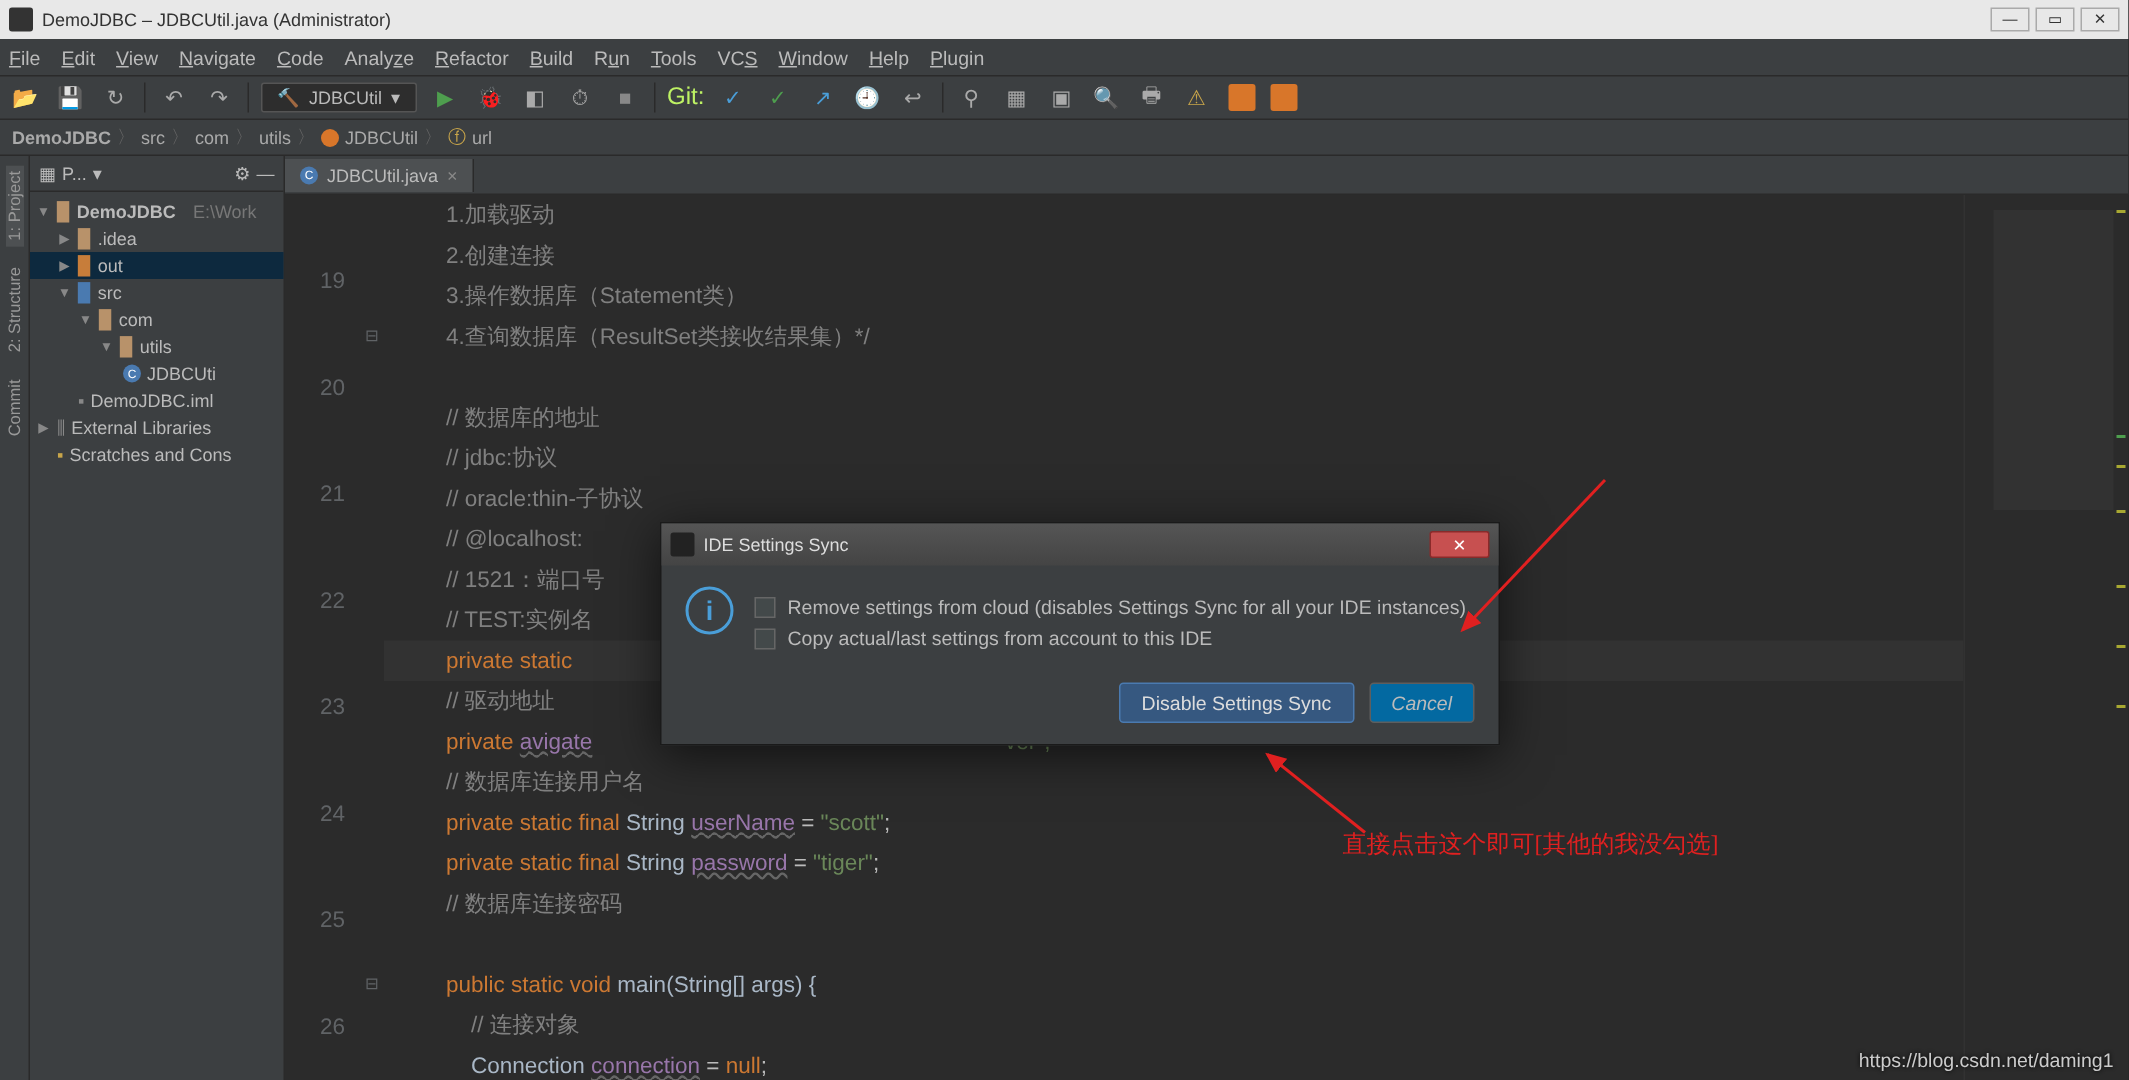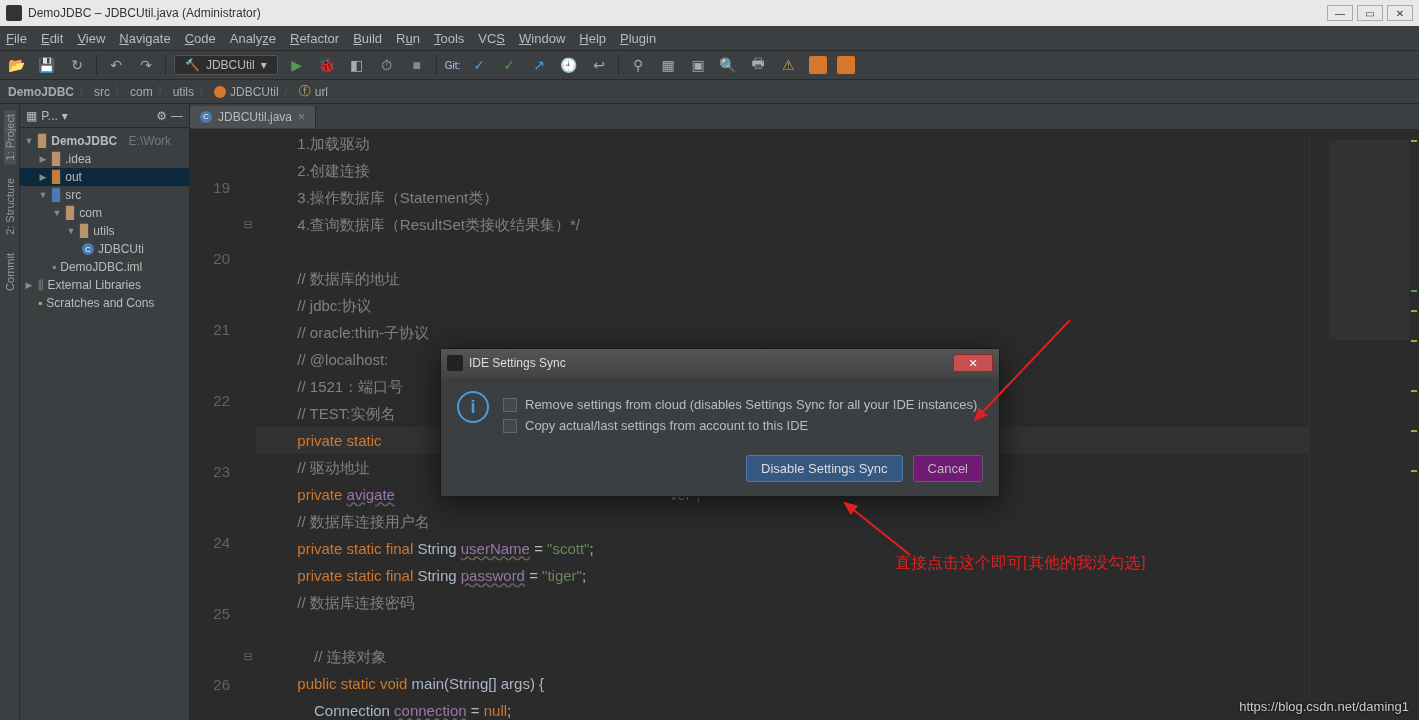--- a/index.html
+++ b/index.html
@@ -13,21 +13,21 @@
 .menubar { height: 24px; background: #3c3f41; display: flex; align-items: center; padding: 0 6px; gap: 14px; color: #bbb; font-size: 13px; }
 .menubar span { cursor: pointer; }
 .menubar span u { text-decoration: underline; }
 
 .toolbar { height: 30px; background: #3c3f41; border-top: 1px solid #2a2a2a; border-bottom: 1px solid #2a2a2a; display: flex; align-items: center; padding: 0 6px; gap: 8px; }
 .tbtn { width: 22px; height: 22px; display: flex; align-items: center; justify-content: center; color: #aaa; cursor: pointer; font-size: 14px; }
 .tbtn.green { color: #4e9e4e; }
 .tbtn.blue { color: #4a9ed8; }
 .tsep { width: 1px; height: 20px; background: #2a2a2a; }
 .runconfig { background: #2d2d2d; border: 1px solid #555; padding: 2px 10px; border-radius: 2px; display: flex; align-items: center; gap: 6px; font-size: 12px; }
-.git-label { color: #c4b5fd; font-size: 10px; }
+.git-label { color: #bef264; font-size: 16px; }
 .orange-sq { width: 18px; height: 18px; background: #d8762a; border-radius: 2px; margin-left: 2px; }
 
 .breadcrumb { height: 24px; background: #3c3f41; display: flex; align-items: center; padding: 0 8px; gap: 4px; font-size: 12px; color: #aaa; border-bottom: 1px solid #2a2a2a; }
 .breadcrumb .sep { color: #666; }
 .breadcrumb .cicon { width: 12px; height: 12px; background: #d8762a; border-radius: 50%; }
 
 .main { display: flex; height: calc(720px - 26px - 24px - 30px - 24px); }
 
 .leftstrip { width: 20px; background: #3c3f41; border-right: 1px solid #2a2a2a; display: flex; flex-direction: column; align-items: center; padding-top: 6px; gap: 10px; }
 .leftstrip .vlabel { writing-mode: vertical-rl; transform: rotate(180deg); font-size: 11px; color: #999; cursor: pointer; padding: 4px 0; }
@@ -80,21 +80,21 @@
 .dlg-close { margin-left: auto; width: 40px; height: 18px; background: #c75050; border: 1px solid #8a2a2a; border-radius: 2px; color: #fff; display: flex; align-items: center; justify-content: center; font-size: 11px; cursor: pointer; }
 .dlg-body { padding: 14px 16px 16px 16px; display: flex; gap: 14px; }
 .dlg-icon { width: 32px; height: 32px; border: 2px solid #4a9ed8; border-radius: 50%; display: flex; align-items: center; justify-content: center; color: #4a9ed8; font-size: 18px; font-weight: bold; flex-shrink: 0; }
 .dlg-content { flex: 1; color: #bbb; font-size: 13px; }
 .dlg-content .q { margin-bottom: 12px; }
 .dlg-check { display: flex; align-items: center; gap: 8px; margin: 6px 0; }
 .dlg-check .box { width: 14px; height: 14px; border: 1px solid #666; background: #43494a; }
 .dlg-buttons { display: flex; justify-content: flex-end; gap: 10px; padding: 0 16px 14px 16px; }
 .dlg-btn { padding: 5px 14px; border-radius: 3px; font-size: 13px; cursor: pointer; }
 .dlg-btn.primary { background: #365880; border: 1px solid #4a7ab0; color: #ddd; }
-.dlg-btn.secondary { background: #701a75; border: 1px solid #5e5e5e; color: #bbb; }
+.dlg-btn.secondary { background: #0369a1; border: 1px solid #5e5e5e; color: #bbb; font-style: italic; }
 
 .annotation { position: absolute; color: #e02020; font-size: 16px; z-index: 200; pointer-events: none; font-family: "SimSun", serif; }
 .arrow-svg { position: absolute; z-index: 150; pointer-events: none; }
 
 .watermark { position: absolute; bottom: 6px; right: 10px; color: #ccc; font-size: 13px; z-index: 50; text-shadow: 0 0 3px #000; }
 </style>
 </head>
 <body>
 
 <div class="titlebar">
@@ -314,22 +314,22 @@
           <div class="codeline">        <span class="c-comment">// 1521：端口号</span></div>
           <div class="codeline">        <span class="c-comment">// TEST:实例名</span></div>
           <div class="codeline hl">        <span class="c-keyword">private static</span>                                                                  <span class="c-string">ST";</span></div>
           <div class="codeline">        <span class="c-comment">// 驱动地址</span></div>
           <div class="codeline">        <span class="c-keyword">private</span> <span class="c-field">avigate</span>                                                                  <span class="c-string">ver";</span></div>
           <div class="codeline">        <span class="c-comment">// 数据库连接用户名</span></div>
           <div class="codeline">        <span class="c-keyword">private static final</span> <span class="c-type">String</span> <span class="c-field">userName</span> = <span class="c-string">"scott"</span>;</div>
           <div class="codeline">        <span class="c-keyword">private static final</span> <span class="c-type">String</span> <span class="c-field">password</span> = <span class="c-string">"tiger"</span>;</div>
           <div class="codeline">        <span class="c-comment">// 数据库连接密码</span></div>
           <div class="codeline"></div>
+          <div class="codeline">        <span class="c-keyword">public static void</span> <span class="c-ident">main</span><span class="c-ident">(String[] args) {</span></div>
           <div class="codeline">            <span class="c-comment">// 连接对象</span></div>
-          <div class="codeline">        <span class="c-keyword">public static void</span> <span class="c-ident">main</span><span class="c-ident">(String[] args) {</span></div>
           <div class="codeline">            <span class="c-type">Connection</span> <span class="c-field">connection</span> = <span class="c-keyword">null</span>;</div>
         </div>
       <div class="minimap">
         <div class="mm-thumb"></div>
         <div class="mm-bar mm-y" style="top:10px"></div>
         <div class="mm-bar mm-g" style="top:160px"></div>
         <div class="mm-bar mm-y" style="top:180px"></div>
         <div class="mm-bar mm-y" style="top:210px"></div>
         <div class="mm-bar mm-y" style="top:260px"></div>
         <div class="mm-bar mm-y" style="top:300px"></div>

